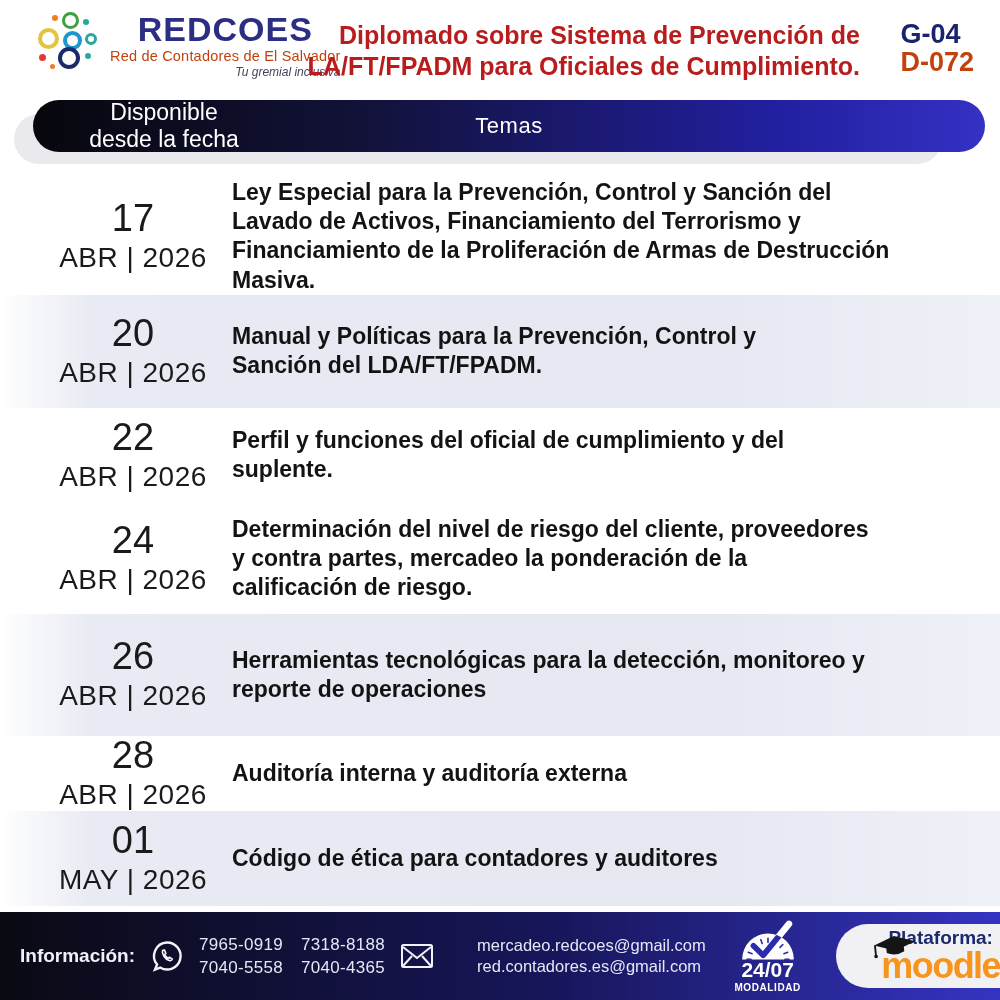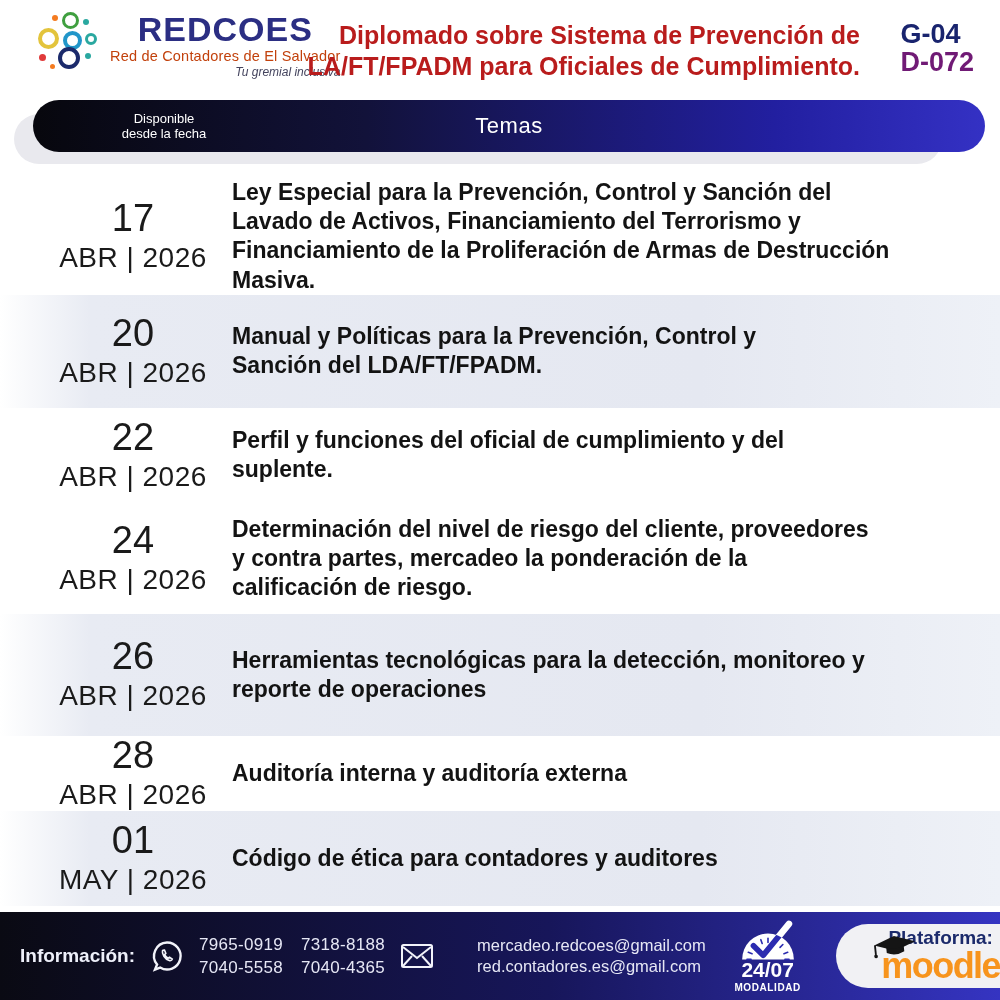--- a/index.html
+++ b/index.html
@@ -13,28 +13,28 @@
   .ring{position:absolute;border-radius:50%;box-sizing:border-box;}
   .dot{position:absolute;border-radius:50%;}
   .logo-text{display:flex;flex-direction:column;align-items:center;}
   .logo-name{font-size:34px;font-weight:bold;color:#2b2e83;letter-spacing:1px;line-height:1;}
   .logo-sub{font-size:14.5px;color:#c2410c;margin-top:2px;letter-spacing:0.2px;}
   .logo-tag{font-size:12px;font-style:italic;color:#44445e;align-self:flex-end;margin-top:1px;}
   .title{position:absolute;left:305px;top:20px;width:555px;text-align:right;
          font-size:25px;font-weight:bold;color:#b91c1c;line-height:1.22;white-space:pre-line;}
   .codes{position:absolute;right:26px;top:20px;text-align:left;line-height:1.05;}
   .code-primary{font-size:27px;font-weight:bold;color:#19246e;}
-  .code-secondary{font-size:27px;font-weight:bold;color:#701a75;}
+  .code-secondary{font-size:27px;font-weight:bold;color:#c2410c;}
 
   
   .banner-shadow{position:absolute;left:14px;top:114px;width:928px;height:50px;border-radius:26px;background:#e9e9ee;}
   .banner-pill{position:absolute;left:33px;top:100px;width:952px;height:52px;border-radius:26px;
     background:linear-gradient(90deg,#07070d 0%,#12123a 35%,#221fa0 78%,#3431c4 100%);}
   .banner-left{position:absolute;left:36px;top:0;height:100%;width:190px;display:flex;align-items:center;justify-content:center;
-    color:#ffffff;font-size:13px;line-height:1.18;text-align:center;white-space:pre-line;}
+    color:#ffffff;font-size:23px;line-height:1.18;text-align:center;white-space:pre-line;}
   .banner-center{position:absolute;inset:0;display:flex;align-items:center;justify-content:center;
     color:#ffffff;font-size:22px;letter-spacing:0.5px;}
 
   
   .schedule{position:absolute;top:178px;left:0;width:1000px;}
   .row{display:flex;align-items:center;padding-left:34px;box-sizing:border-box;}
   .row.band{background:linear-gradient(90deg,#ffffff 0%,#e8ebf3 9%,#e5e8f1 70%,#eef1f7 100%);}
   .date{width:198px;text-align:center;color:#1a1a1a;flex:none;}
   .day{font-size:38px;line-height:1;font-weight:400;}
   .my{font-size:28px;margin-top:5px;letter-spacing:0.5px;}

